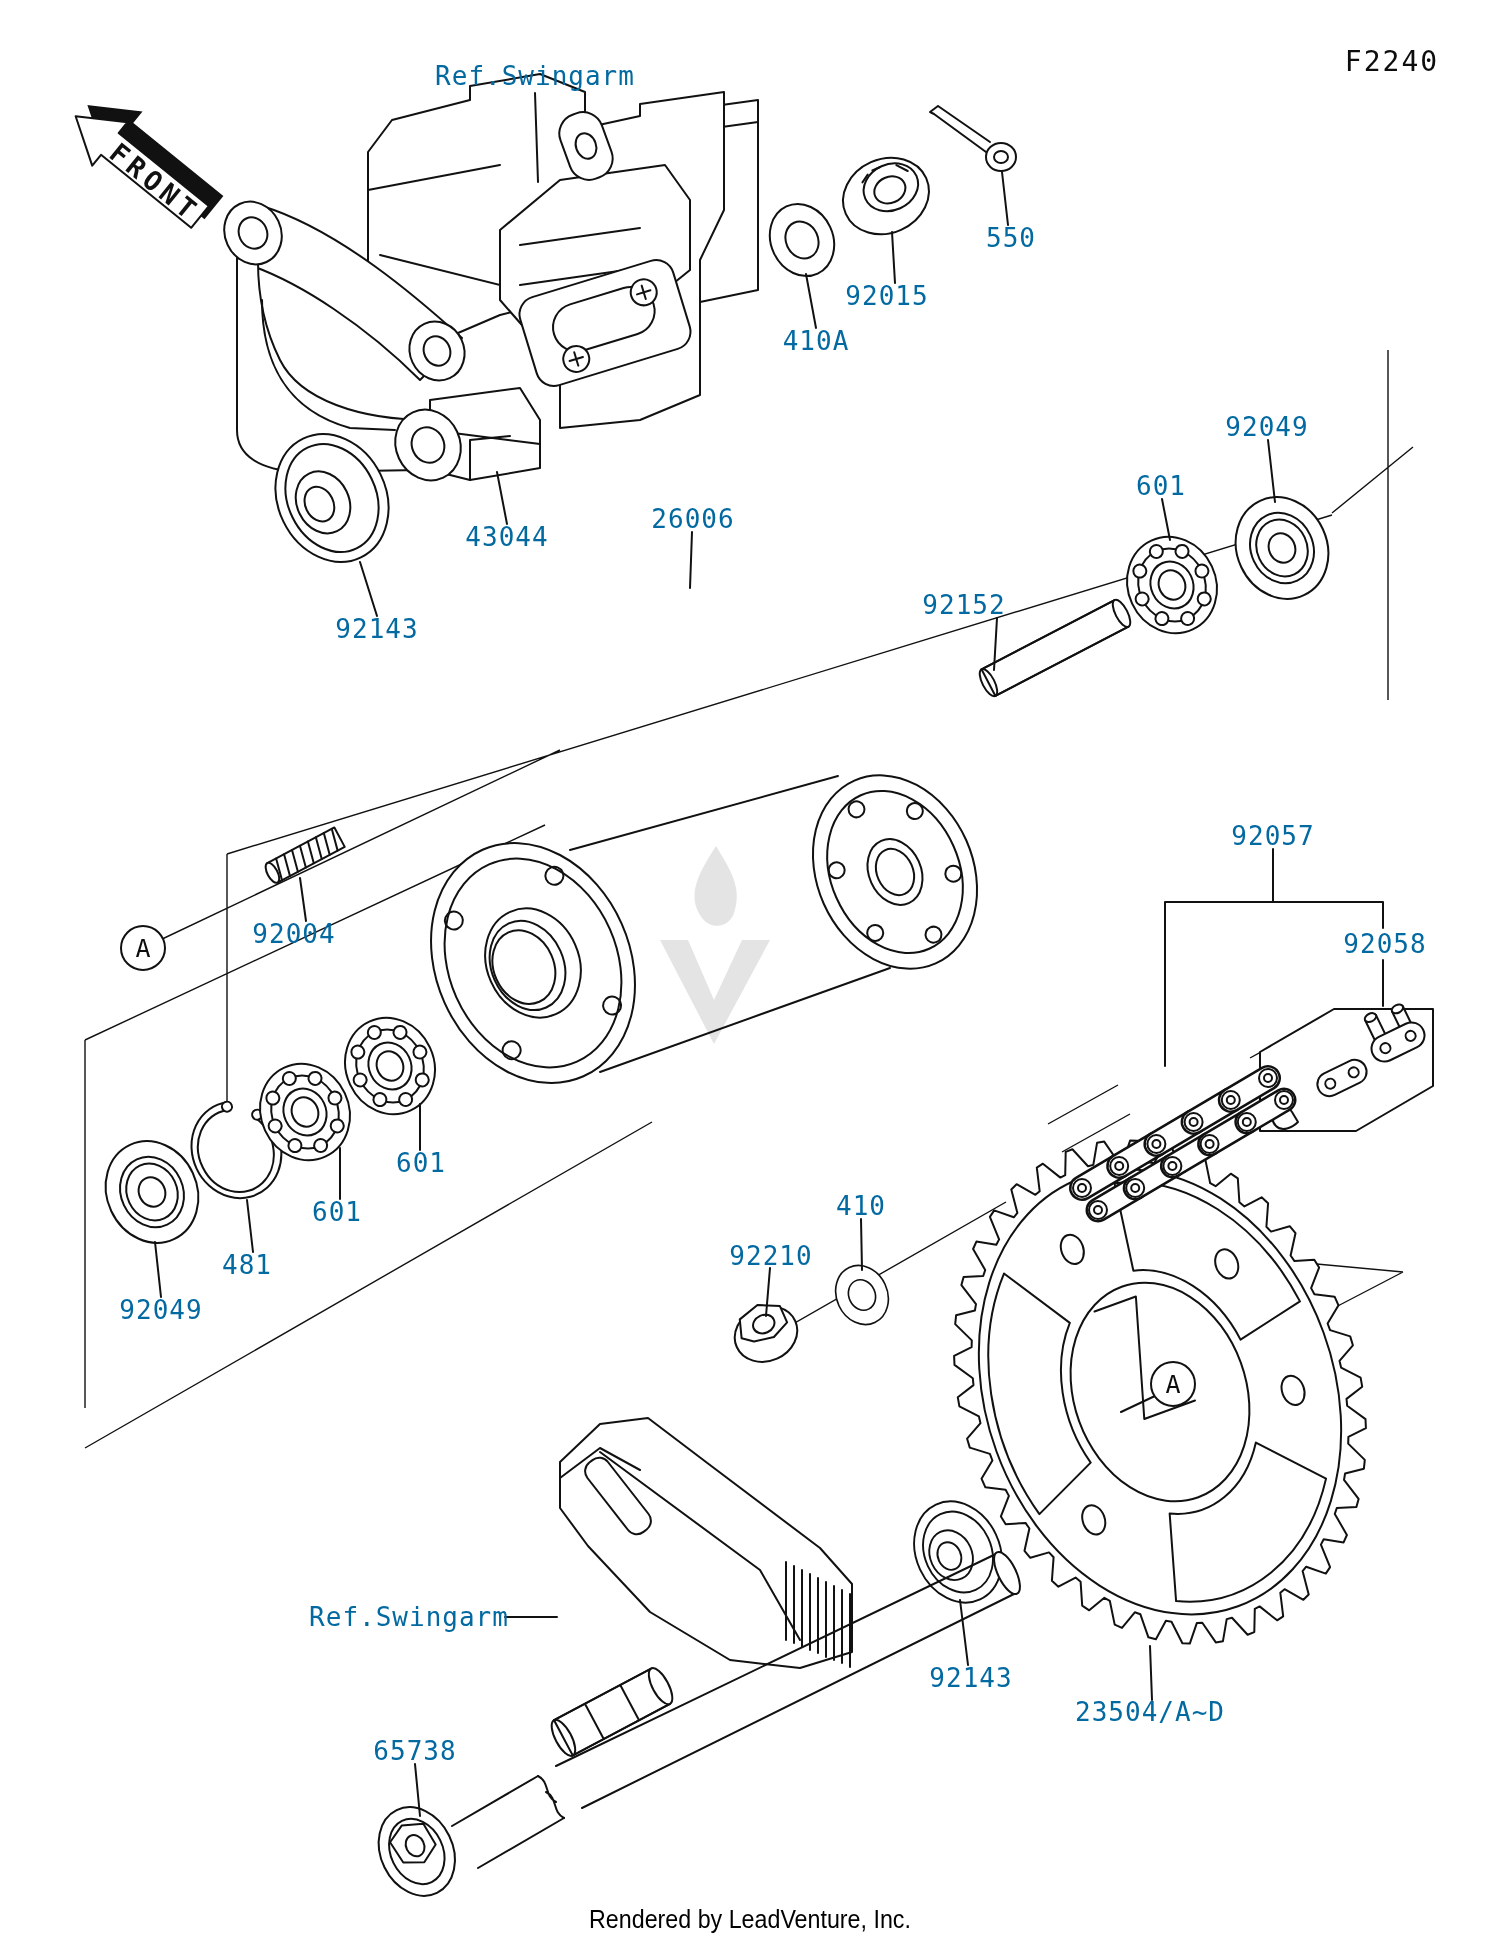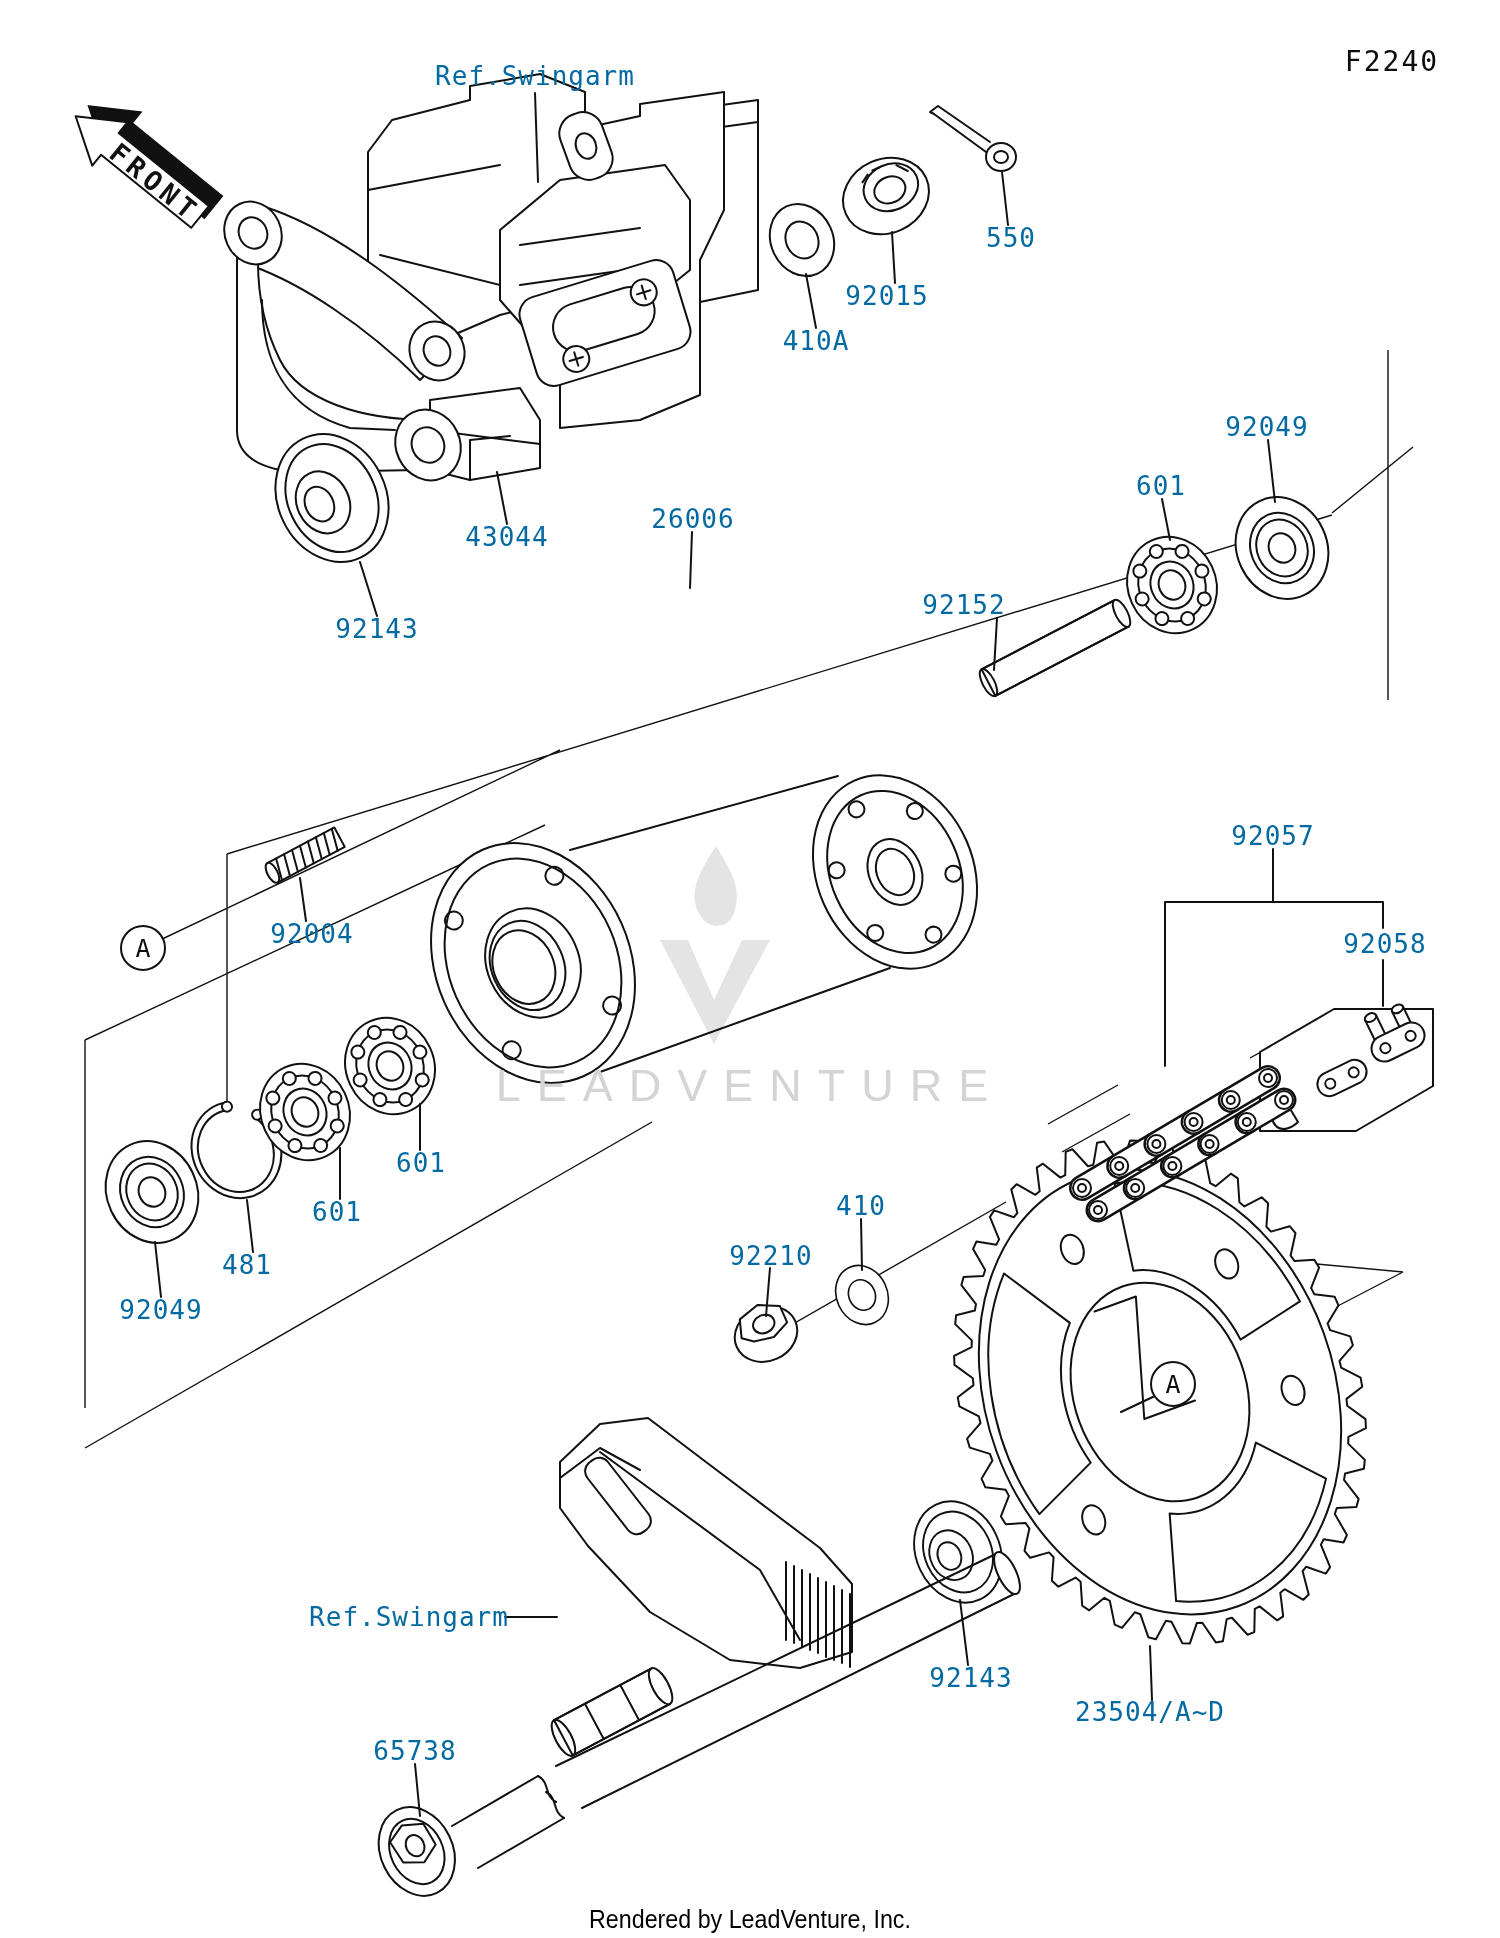--- a/index.html
+++ b/index.html
@@ -347,35 +347,34 @@
                        M1383,902 L1383,928 M1383,960 L1383,1006 M1157,1395 L1121,1412"></path>
   </g>
 
   <g transform="translate(92,96) rotate(39)">
     <path d="M4,10 L48,-18 L48,-4 L164,-4 L164,24 L48,24 L48,38 Z" fill="#111" stroke="#111" stroke-width="2"></path>
     <path d="M0,26 L44,-2 L44,12 L160,12 L160,40 L44,40 L44,54 Z" class="sf"></path>
     <text x="50" y="37" class="front-text">FRONT</text>
   </g>
 </svg>
 
-  <div class="wmtext">LEADVENTURE</div>
 
   <div class="code" style="left:1392px;top:61px">F2240</div>
 
   <div class="label" style="left:535px;top:76px">Ref.Swingarm</div>
   <div class="label" style="left:1011px;top:238px">550</div>
   <div class="label" style="left:887px;top:296px">92015</div>
   <div class="label" style="left:816px;top:341px">410A</div>
   <div class="label" style="left:1267px;top:427px">92049</div>
   <div class="label" style="left:1161px;top:486px">601</div>
   <div class="label" style="left:507px;top:537px">43044</div>
   <div class="label" style="left:693px;top:519px">26006</div>
   <div class="label" style="left:377px;top:629px">92143</div>
   <div class="label" style="left:964px;top:605px">92152</div>
-  <div class="label" style="left:312px;top:934px">92004</div>
+  <div class="label" style="left:294px;top:934px">92004</div>
   <div class="abadge" style="left:143px;top:948px">A</div>
   <div class="label" style="left:1273px;top:836px">92057</div>
   <div class="label" style="left:1385px;top:944px">92058</div>
   <div class="label" style="left:421px;top:1163px">601</div>
   <div class="label" style="left:337px;top:1212px">601</div>
   <div class="label" style="left:247px;top:1265px">481</div>
   <div class="label" style="left:161px;top:1310px">92049</div>
   <div class="label" style="left:861px;top:1206px">410</div>
   <div class="label" style="left:771px;top:1256px">92210</div>
   <div class="abadge" style="left:1173px;top:1384px">A</div>

